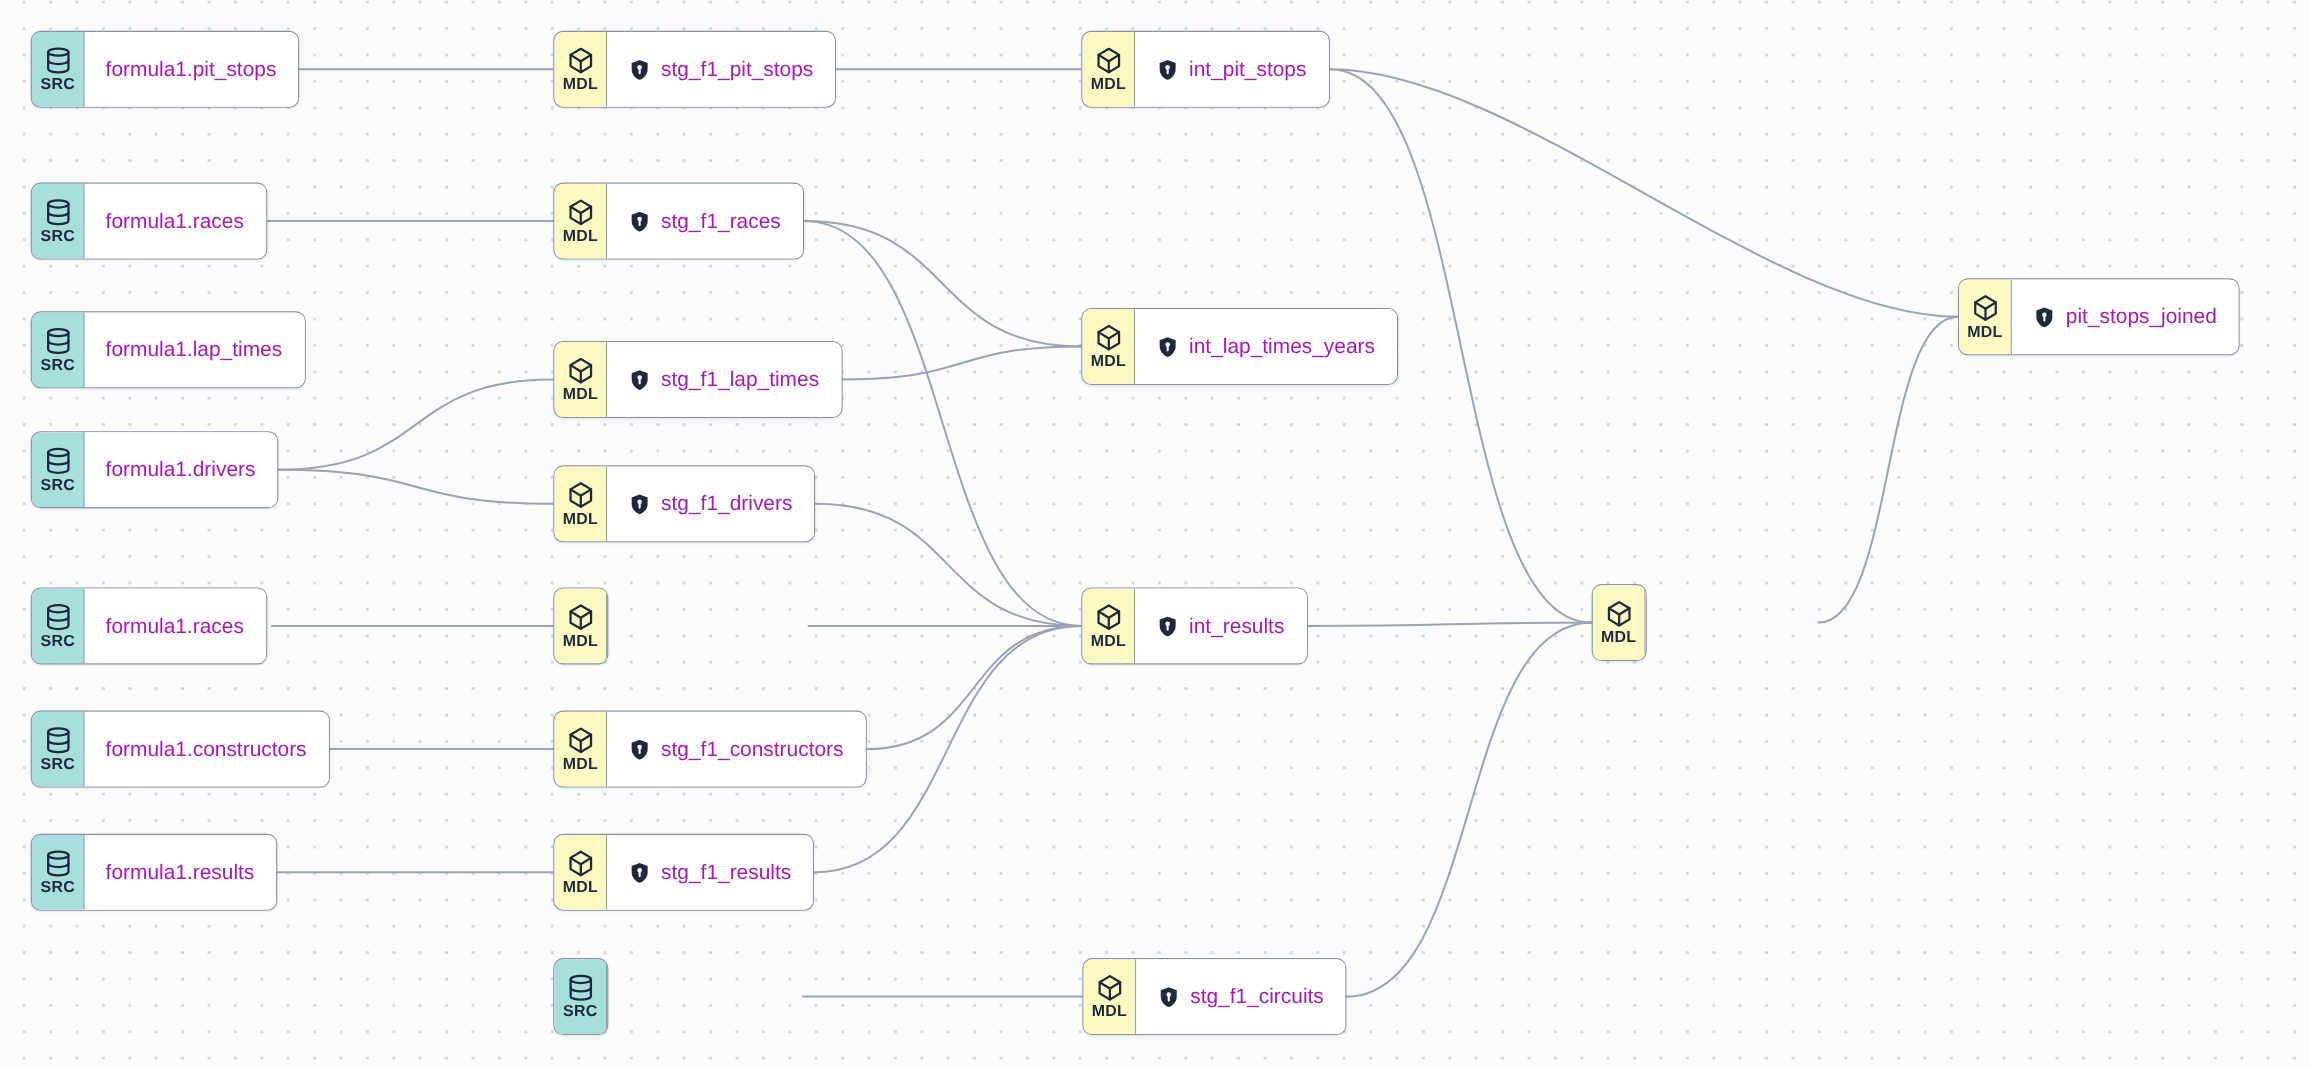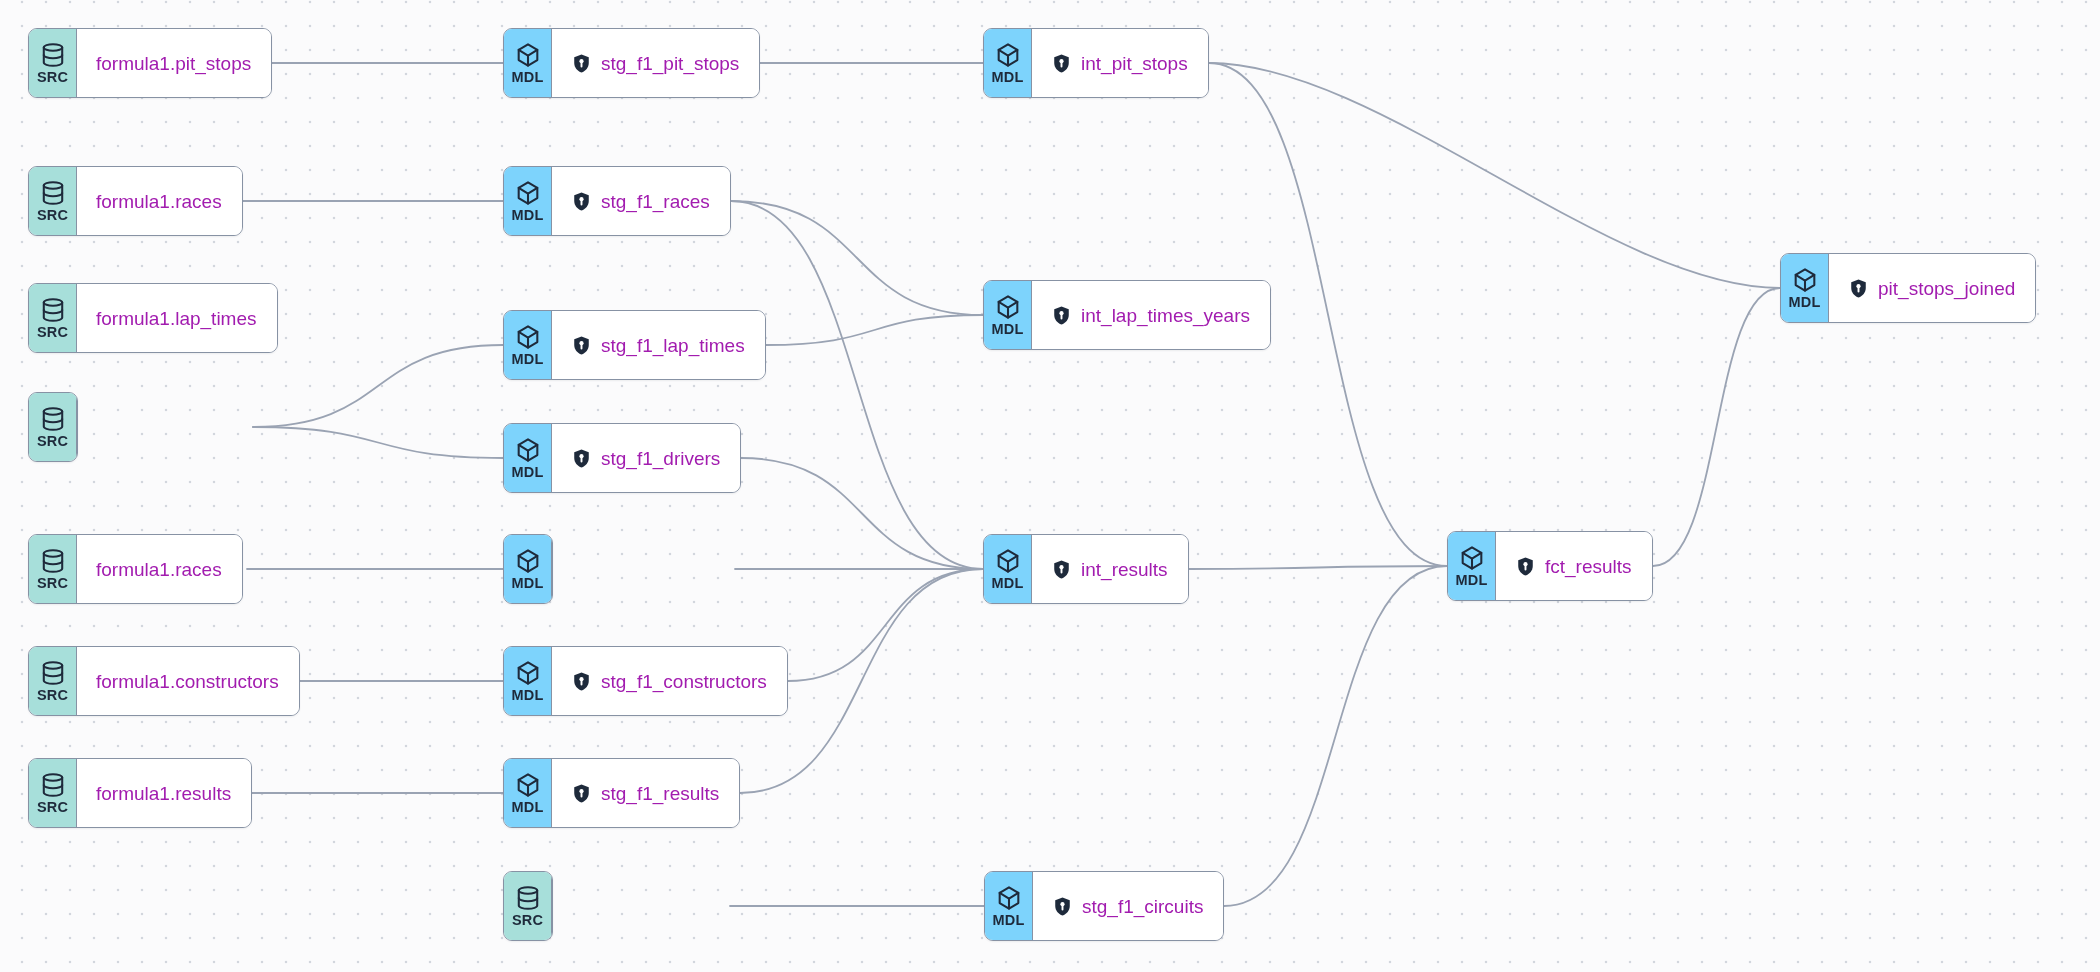--- a/index.html
+++ b/index.html
@@ -50,21 +50,21 @@
     flex: 0 0 47px;
     display: flex;
     flex-direction: column;
     align-items: center;
     justify-content: center;
     gap: 1px;
     border-right: 1.6px solid #8792a4;
     color: #1e2a3b;
   }
   .node-badge.source { background: #a7dfda; }
-  .node-badge.model  { background: #7dd3fc; }
+  .node-badge.model  { background: #fef9c3; }
   .badge-text {
     font-size: 14.5px;
     font-weight: 700;
     letter-spacing: 0.2px;
     line-height: 1;
     margin-top: 1px;
   }
   .badge-icon { width: 26px; height: 26px; display: block; }
   .node-body {
     display: flex;
@@ -155,20 +155,24 @@
     <div class="node" style="left: 28px; top: 392px;">
     <div class="node-badge source">
       <svg class="badge-icon" viewBox="0 0 24 24" fill="none" stroke="#1e2a3b" stroke-width="1.9" stroke-linecap="round" stroke-linejoin="round">
         <ellipse cx="12" cy="5" rx="8.5" ry="3"></ellipse>
         <path d="M20.5 12c0 1.66-3.8 3-8.5 3s-8.5-1.34-8.5-3"></path>
         <path d="M3.5 5v14c0 1.66 3.8 3 8.5 3s8.5-1.34 8.5-3V5"></path>
       </svg>
 
       <span class="badge-text">SRC</span>
     </div>
+    <div class="node-body">
+
+      <span class="node-label">formula1.drivers</span>
+    </div>
   </div>
     <div class="node" style="left: 28px; top: 534px;">
     <div class="node-badge source">
       <svg class="badge-icon" viewBox="0 0 24 24" fill="none" stroke="#1e2a3b" stroke-width="1.9" stroke-linecap="round" stroke-linejoin="round">
         <ellipse cx="12" cy="5" rx="8.5" ry="3"></ellipse>
         <path d="M20.5 12c0 1.66-3.8 3-8.5 3s-8.5-1.34-8.5-3"></path>
         <path d="M3.5 5v14c0 1.66 3.8 3 8.5 3s8.5-1.34 8.5-3V5"></path>
       </svg>
 
       <span class="badge-text">SRC</span>
@@ -423,28 +427,20 @@
     <div class="node" style="left: 1447px; top: 531px;">
     <div class="node-badge model">
 
       <svg class="badge-icon" viewBox="0 0 24 24" fill="none" stroke="#1e2a3b" stroke-width="1.9" stroke-linecap="round" stroke-linejoin="round">
         <path d="M12 2.2 L20.6 7.3 V16.7 L12 21.8 L3.4 16.7 V7.3 Z"></path>
         <path d="M3.4 7.3 L12 12.6 L20.6 7.3"></path>
         <path d="M12 12.6 V21.8"></path>
       </svg>
       <span class="badge-text">MDL</span>
     </div>
-    <div class="node-body">
-      <svg class="shield" viewBox="0 0 24 24">
-        <path fill="#1e2a3b" d="M12 1.8 L20.3 4.9 V11 C20.3 16.6 16.8 20.5 12 22.3 C7.2 20.5 3.7 16.6 3.7 11 V4.9 Z"></path>
-        <circle cx="12" cy="9.3" r="2.4" fill="#ffffff"></circle>
-        <path fill="#ffffff" d="M10.9 10.8 h2.2 v4.6 a1.1 1.1 0 0 1 -2.2 0 Z"></path>
-      </svg>
-      <span class="node-label">fct_results</span>
-    </div>
   </div>
     <div class="node" style="left: 1780px; top: 253px;">
     <div class="node-badge model">
 
       <svg class="badge-icon" viewBox="0 0 24 24" fill="none" stroke="#1e2a3b" stroke-width="1.9" stroke-linecap="round" stroke-linejoin="round">
         <path d="M12 2.2 L20.6 7.3 V16.7 L12 21.8 L3.4 16.7 V7.3 Z"></path>
         <path d="M3.4 7.3 L12 12.6 L20.6 7.3"></path>
         <path d="M12 12.6 V21.8"></path>
       </svg>
       <span class="badge-text">MDL</span>

